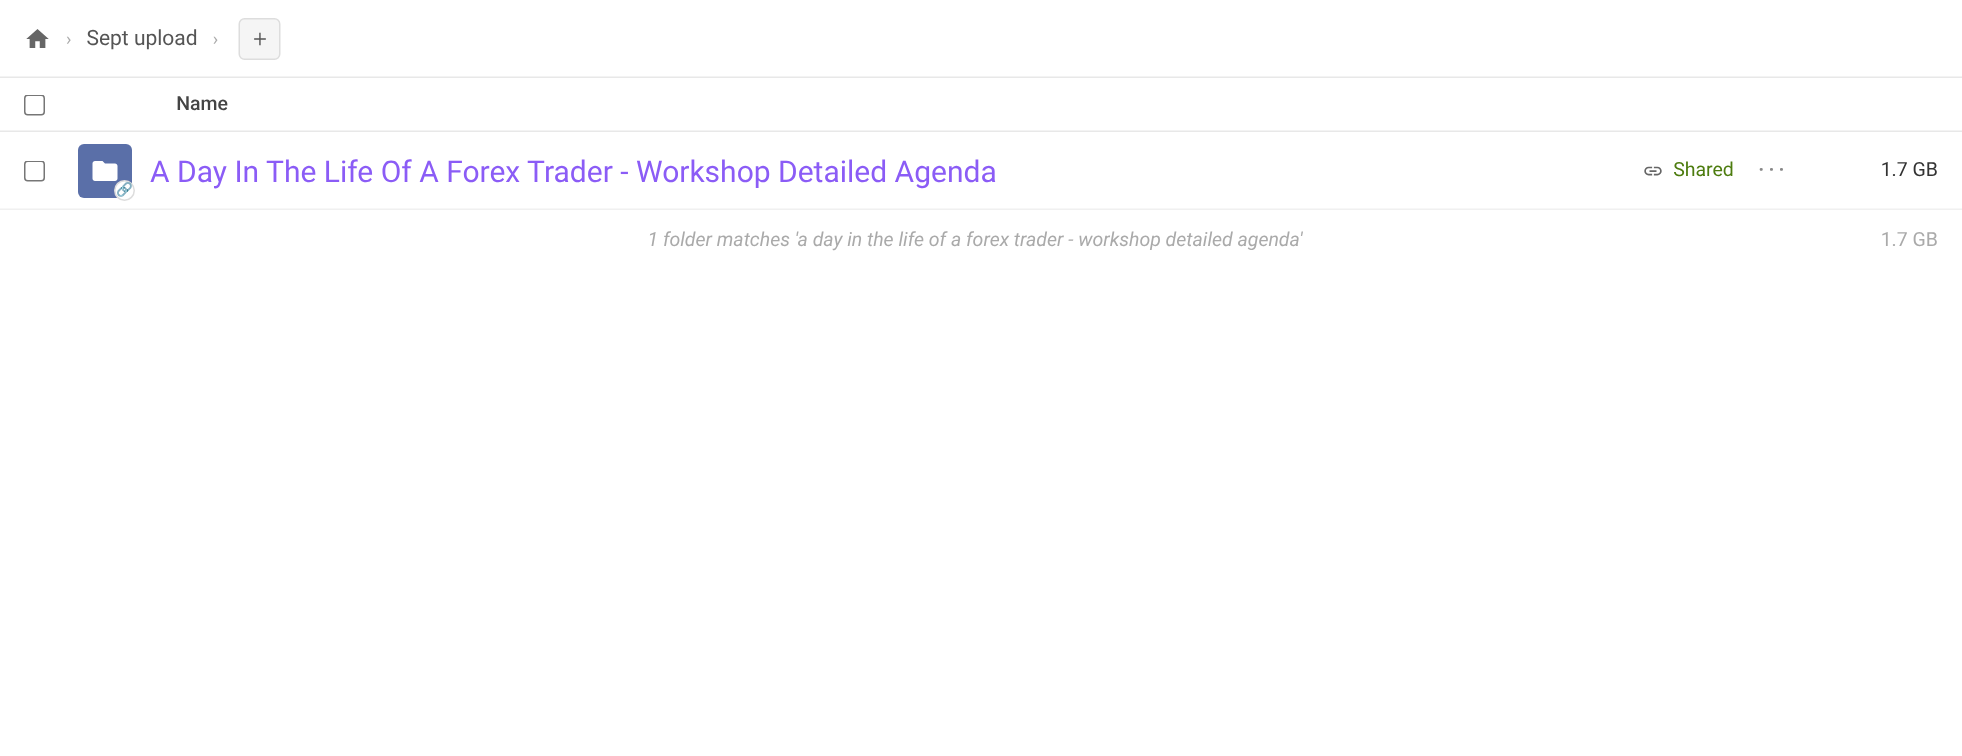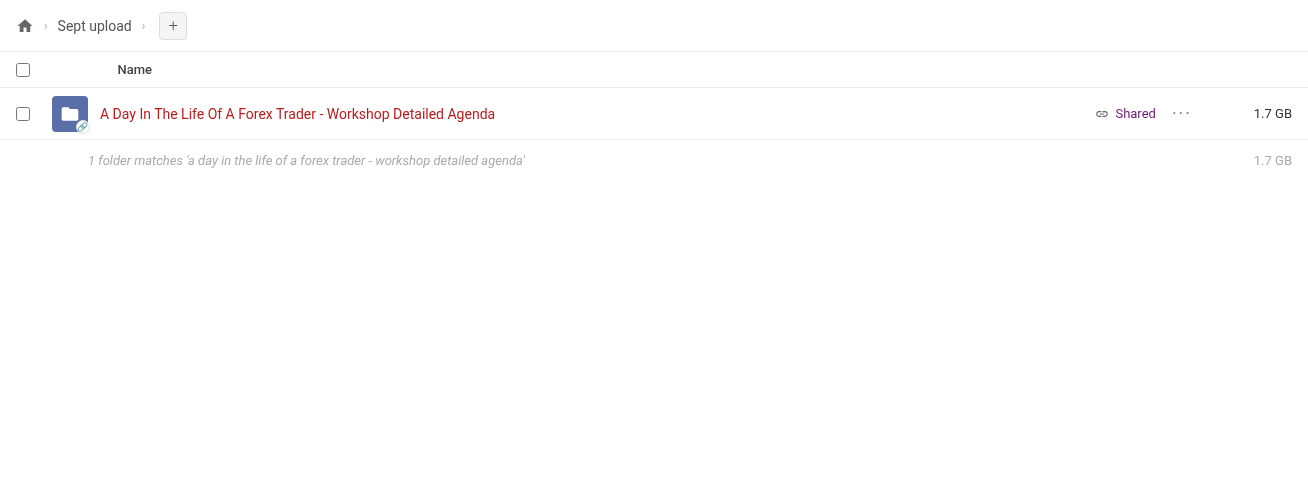--- a/index.html
+++ b/index.html
@@ -168,33 +168,33 @@
       display: flex;
       align-items: center;
       justify-content: center;
       font-size: 9px;
       color: #5a6fa8;
       border: 1px solid #ddd;
     }
 
     .file-name {
       flex: 1;
-      font-size: 14px;
-      color: #b91c1c;
+      font-size: 20px;
+      color: #8b5cf6;
       white-space: nowrap;
       overflow: hidden;
       text-overflow: ellipsis;
     }
 
     .file-shared {
       display: flex;
       align-items: center;
       gap: 6px;
       margin-right: 16px;
-      color: #701a75;
+      color: #4d7c0f;
       font-size: 13px;
     }
 
     .file-shared svg {
       width: 14px;
       height: 14px;
       fill: #666;
     }
 
     .file-more {
@@ -219,20 +219,21 @@
       align-items: center;
       padding: 8px 16px 8px 88px;
       height: 40px;
     }
 
     .summary-text {
       flex: 1;
       font-size: 13px;
       color: #aaa;
       font-style: italic;
+      text-align: center;
     }
 
     .summary-size {
       width: 80px;
       text-align: right;
       font-size: 13px;
       color: #aaa;
     }
   </style>
 </head>

